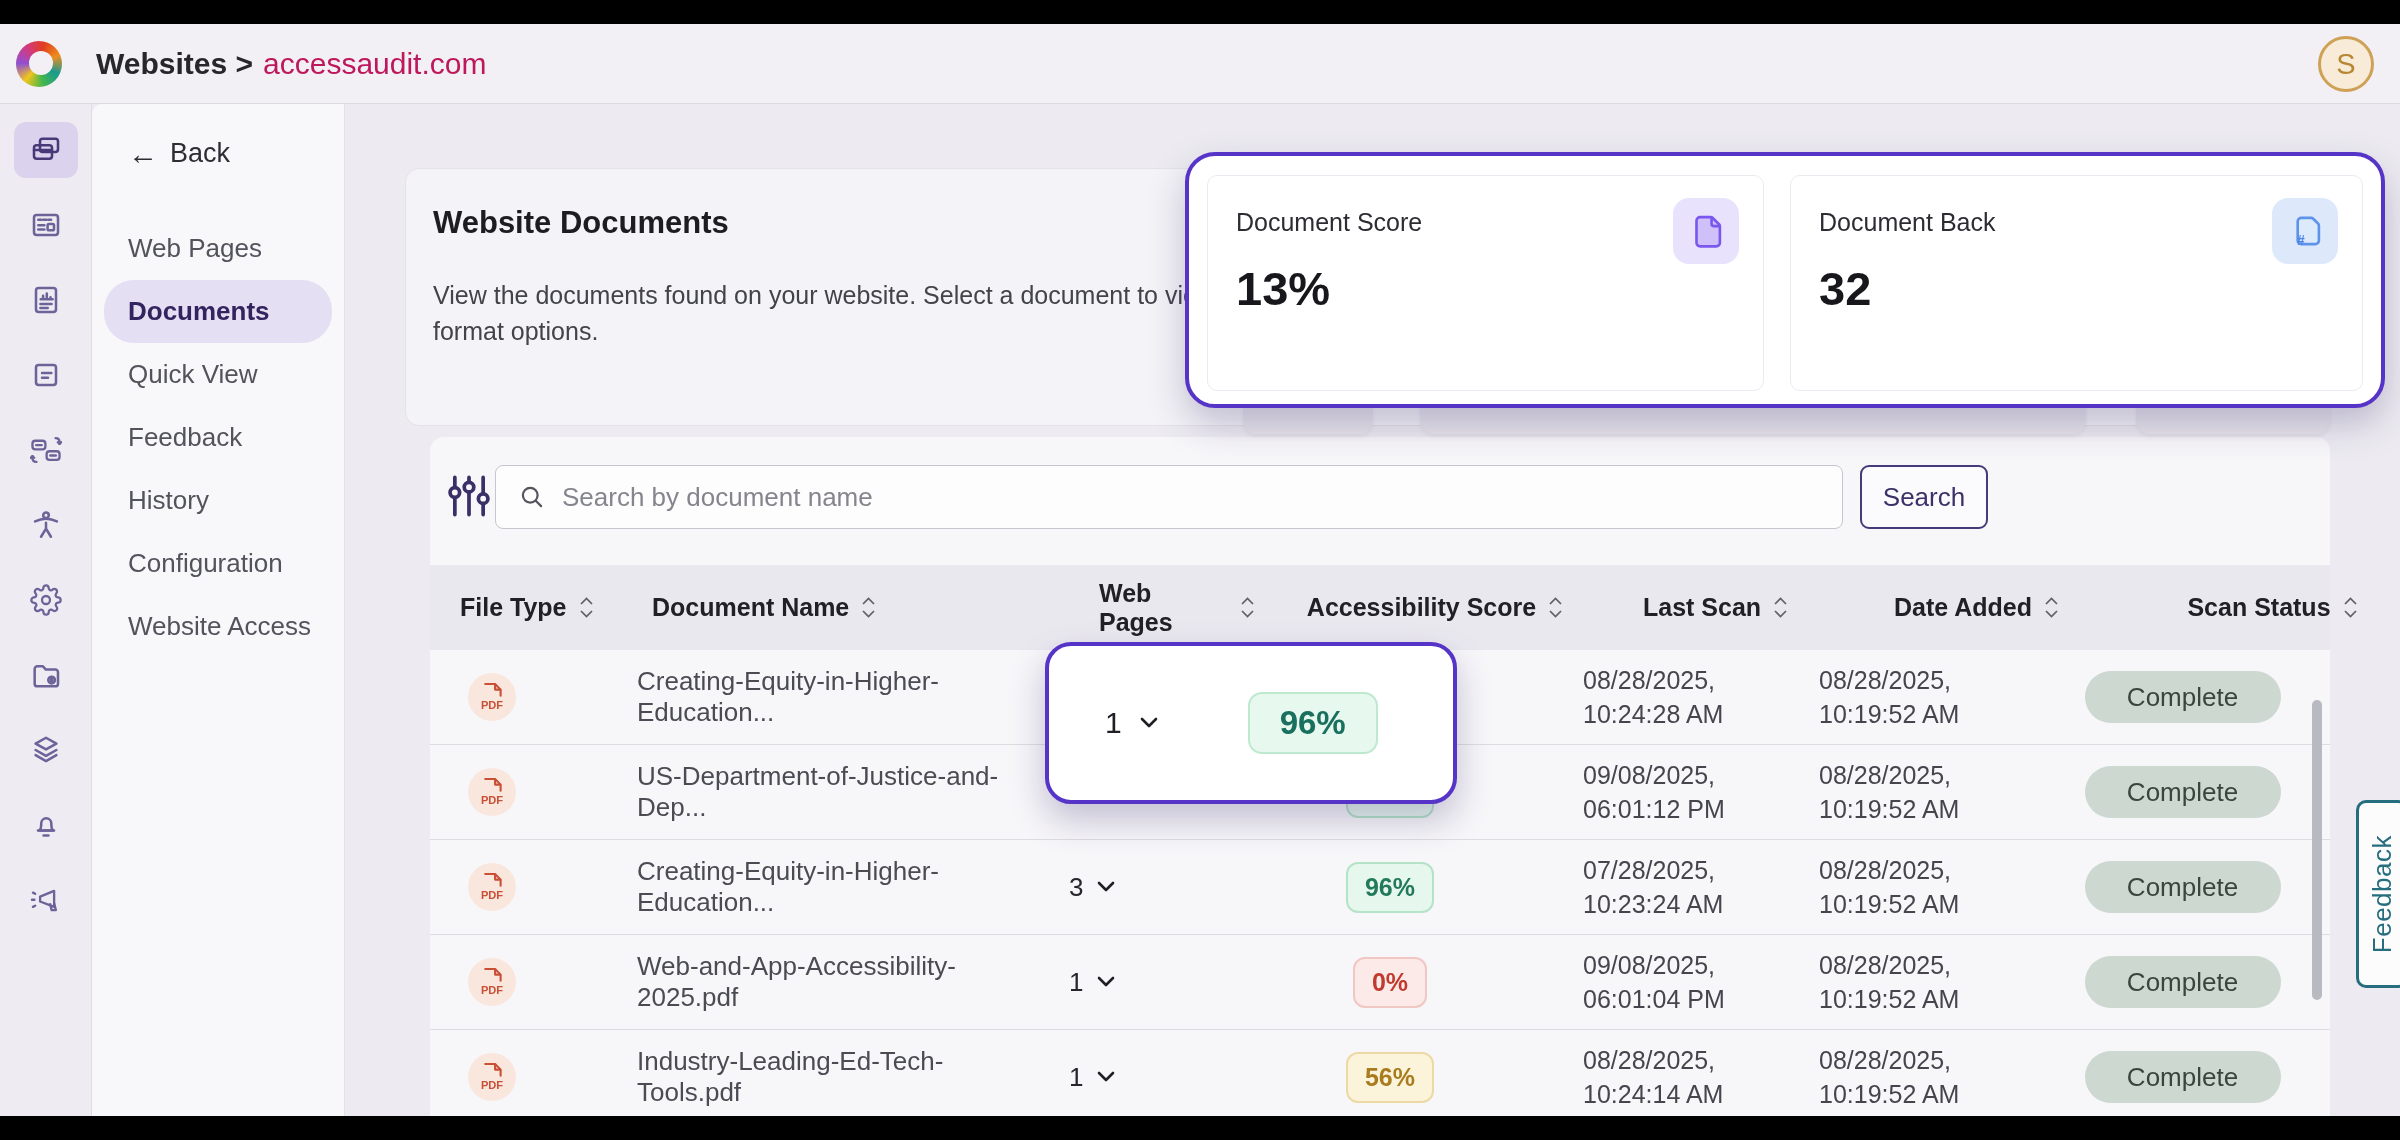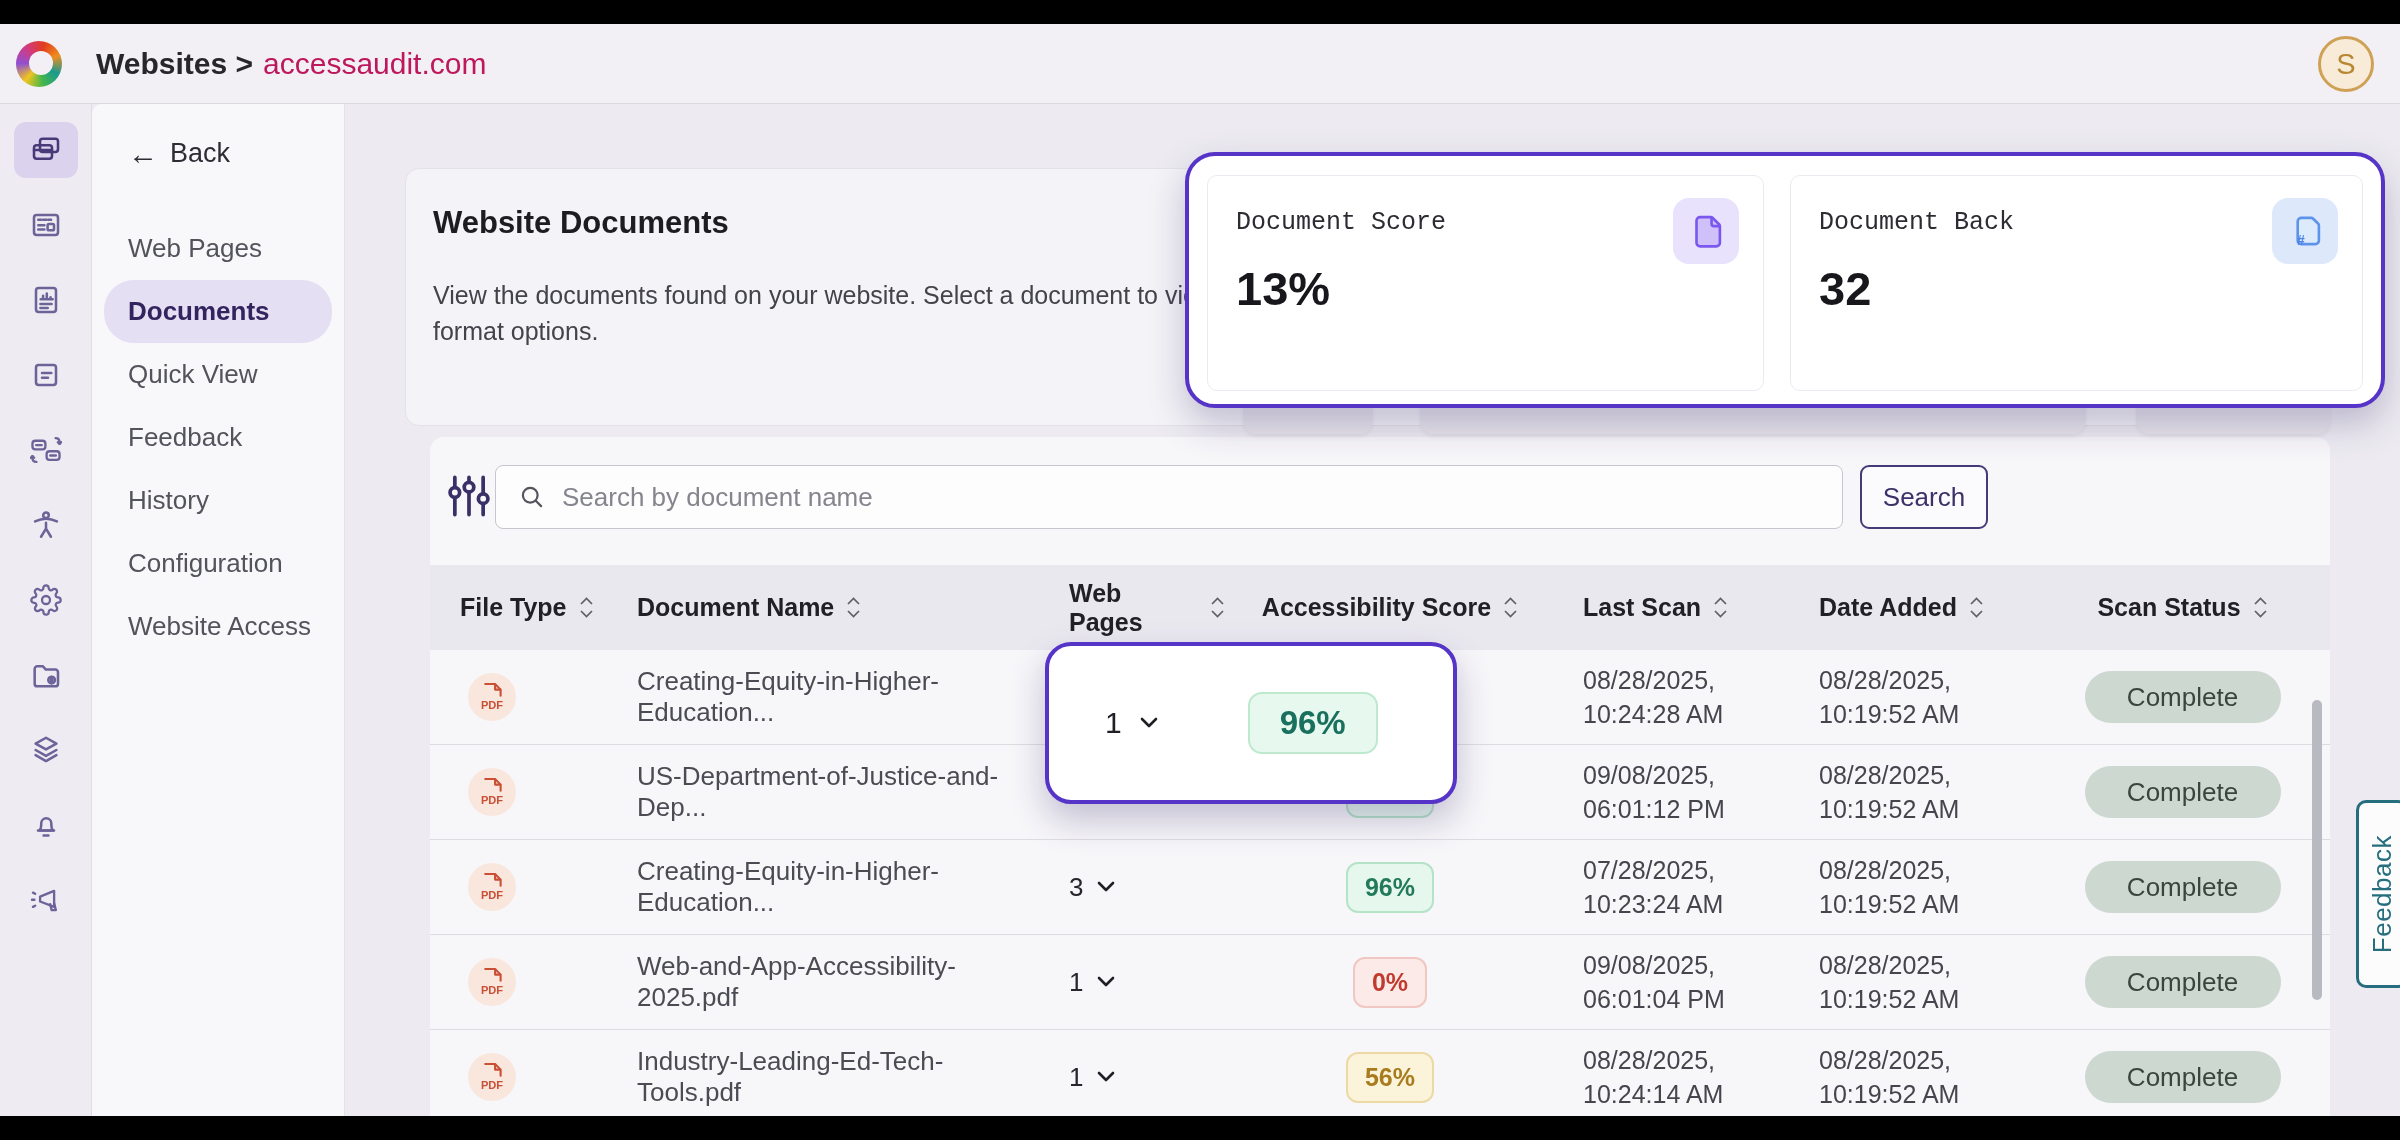--- a/index.html
+++ b/index.html
@@ -44,21 +44,21 @@
   
   .panel { position:absolute; left:85px; top:333px; width:1900px; height:679px; background:#f7f6f9; border-radius:14px 14px 0 0; z-index:2; }
   .filter-btn { position:absolute; left:16px; top:36px; width:46px; height:48px; color:#3b2f68; cursor:pointer; }
   .search-box { position:absolute; left:65px; top:28px; width:1348px; height:64px; background:#fdfdfe; border:1px solid #c7c6ce; border-radius:8px; display:flex; align-items:center; padding-left:22px; gap:16px; }
   .search-box input { border:none; outline:none; background:transparent; font-size:26px; color:#2c2c33; width:1200px; font-family:inherit; }
   .search-box input::placeholder { color:#85858d; }
   .btn { position:absolute; top:28px; height:64px; background:#fbfafd; border:2px solid #463a78; border-radius:9px; color:#3c3168; font-size:26px; display:flex; align-items:center; justify-content:center; cursor:pointer; font-family:inherit; }
   .btn-search { left:1430px; width:128px; }
   .btn-export { left:1572px; width:324px; }
 
-  .thead { position:absolute; left:0; top:128px; width:1900px; height:85px; background:#eae8ef; display:grid; grid-template-columns:175px 430px 190px 330px 240px 240px 295px; align-items:center; }
+  .thead { position:absolute; left:0; top:128px; width:1900px; height:85px; background:#eae8ef; display:grid; grid-template-columns:175px 430px 190px 330px 240px 240px 295px; align-items:center;gap:15px; }
   .th { display:flex; align-items:center; gap:12px; font-size:25px; font-weight:700; color:#202026; }
   .th.c1{padding-left:30px;} .th.c2{padding-left:32px;} .th.c3{padding-left:34px;}
   .th.c4{justify-content:center;} .th.c5{padding-left:28px;} .th.c6{padding-left:24px;} .th.c7{justify-content:center;}
   .sort { display:flex; flex-direction:column; gap:3px; cursor:pointer; }
   .sort svg { width:15px; height:10px; display:block; }
 
   .tbody { position:absolute; left:0; top:213px; width:1900px; }
   .trow { height:95px; display:grid; grid-template-columns:175px 430px 190px 330px 240px 240px 295px; align-items:center; border-bottom:1px solid #dedce3; cursor:pointer; }
   .td { display:flex; align-items:center; }
   .td.c1 { padding-left:38px; }
@@ -73,21 +73,21 @@
   .score-good { background:#e6f7ed; border-color:#b5e3c8; color:#237a5a; }
   .score-bad  { background:#fceae8; border-color:#f0c7c2; color:#c13a2e; }
   .score-warn { background:#fcf4da; border-color:#ecd9a4; color:#a97b1f; }
   .status-badge { width:196px; height:52px; border-radius:26px; background:#ccd8d0; color:#39463c; font-size:26px; display:flex; align-items:center; justify-content:center; }
   .chev-down { width:18px; height:12px; cursor:pointer; }
 
   
   .spot-stats { position:absolute; left:840px; top:48px; width:1200px; height:256px; background:#fff; border:4px solid #5634c8; border-radius:30px; box-shadow:0 16px 36px rgba(42,30,96,.25); z-index:20; display:flex; gap:26px; padding:19px 18px; }
   .stat-card { position:relative; height:216px; background:#fff; border:1px solid #eceaf1; border-radius:10px; padding:32px 0 0 28px; }
   .stat-card.sc1 { width:558px; } .stat-card.sc2 { width:574px; }
-  .stat-label { font-size:25px; color:#2c2c33;font-family:Liberation Mono, monospace; }
+  .stat-label { font-size:25px; color:#2c2c33; }
   .stat-value { margin-top:24px; font-size:47px; font-weight:700; color:#17171c; }
   .stat-icon { position:absolute; right:24px; top:22px; width:66px; height:66px; border-radius:16px; display:flex; align-items:center; justify-content:center; }
   .stat-icon.purple { background:#e9e2fc; }
   .stat-icon.blue { background:#dde9fb; }
 
   .spot-row { position:absolute; left:700px; top:538px; width:412px; height:162px; background:#fff; border:4px solid #5634c8; border-radius:26px; box-shadow:0 16px 34px rgba(42,30,96,.25); z-index:20; display:flex; align-items:center; padding-left:56px; }
   .spot-row .wp-num { font-size:30px; color:#1f1f26; }
   .spot-row .chev-down { margin-left:18px; }
   .spot-badge { margin-left:90px; width:130px; height:62px; border-radius:14px; background:#e7f8ee; border:2px solid #bfe9cf; color:#19705e; font-size:33px; font-weight:700; display:flex; align-items:center; justify-content:center; }
 

